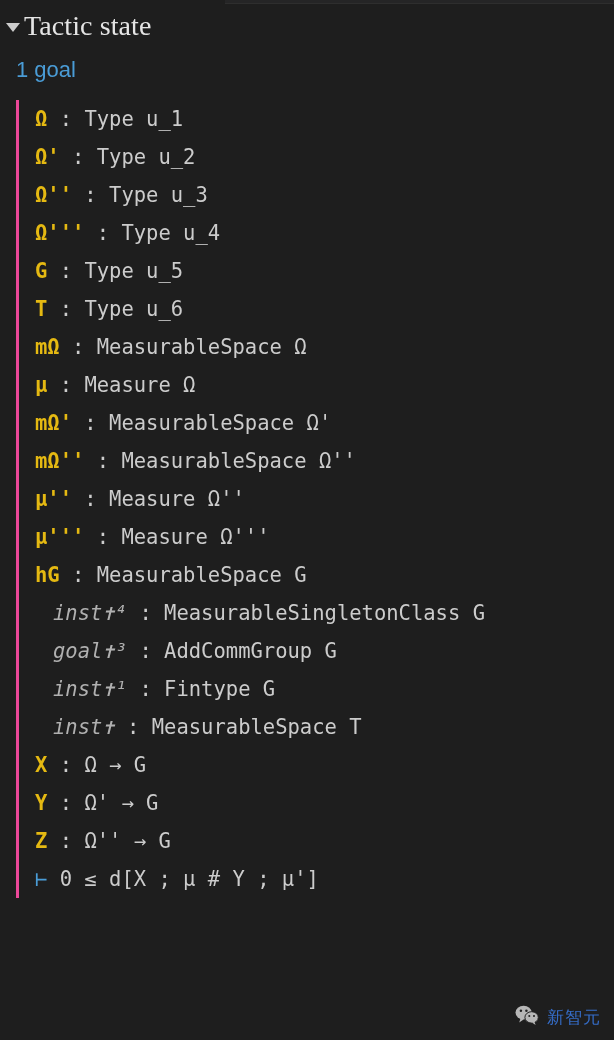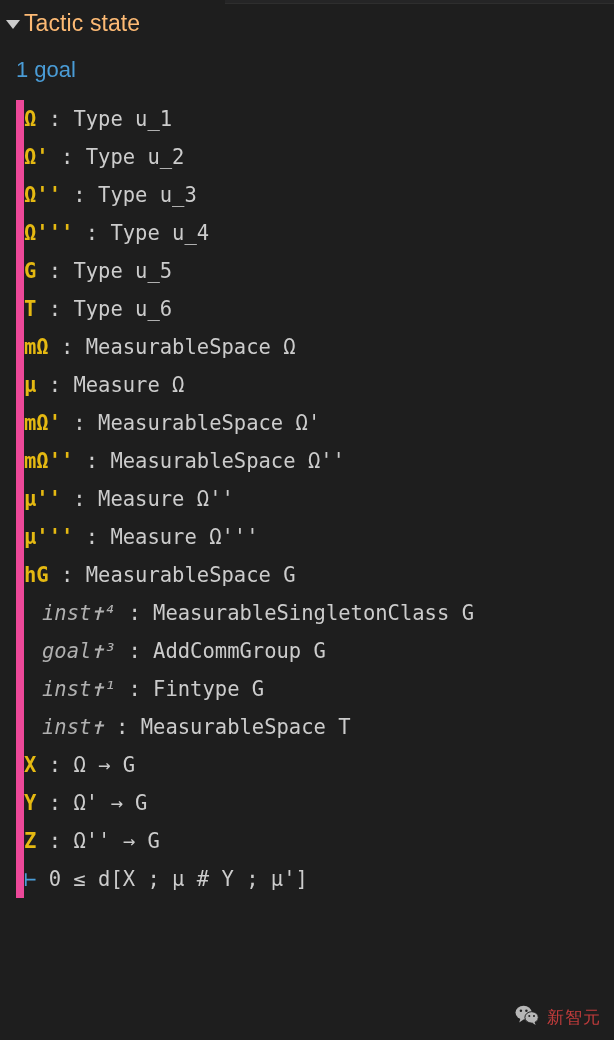--- a/index.html
+++ b/index.html
@@ -46,44 +46,45 @@
   }
   #tactic-header .tri {
     width: 0;
     height: 0;
     border-left: 7px solid transparent;
     border-right: 7px solid transparent;
     border-top: 9px solid #cccccc;
     margin-top: 2px;
   }
   #tactic-header .title {
-    color: #fdba74;
-    font-family: Liberation Sans, sans-serif;
-    font-size: 23px;
+    color: #e5e5e5;
+    font-family: Liberation Serif, serif;
+    font-size: 28px;
     letter-spacing: 0.1px;
   }
 
   
   #goal-count {
     position: absolute;
     top: 57px;
     left: 16px;
     color: #4a9cd6;
     font-family: "Liberation Sans", sans-serif;
     font-size: 22px;
     font-weight: normal;
   }
 
   
   #goal-block {
     position: absolute;
     top: 100px;
     left: 16px;
     width: 590px;
-    border-left: 8px solid #ec4899;
+    padding-left: 16px;
+    border-left: 3px solid #ec4899;
     box-sizing: border-box;
   }
 
   .ln {
     height: 38px;
     line-height: 38px;
     font-family: "DejaVu Sans Mono", monospace;
     font-size: 20.5px;
     color: #cccccc;
     white-space: pre;
@@ -98,21 +99,21 @@
   #watermark {
     position: absolute;
     right: 13px;
     bottom: 11px;
     display: flex;
     align-items: center;
     gap: 8px;
     opacity: 0.78;
   }
   #watermark .wm-text {
-    color: #ef4444;
+    color: #3b82f6;
     font-family: "Liberation Sans", sans-serif;
     font-size: 17px;
     letter-spacing: 1px;
   }
 </style>
 </head>
 <body>
 
 <div id="top-strip"></div>
 <div id="top-strip-line"></div>

